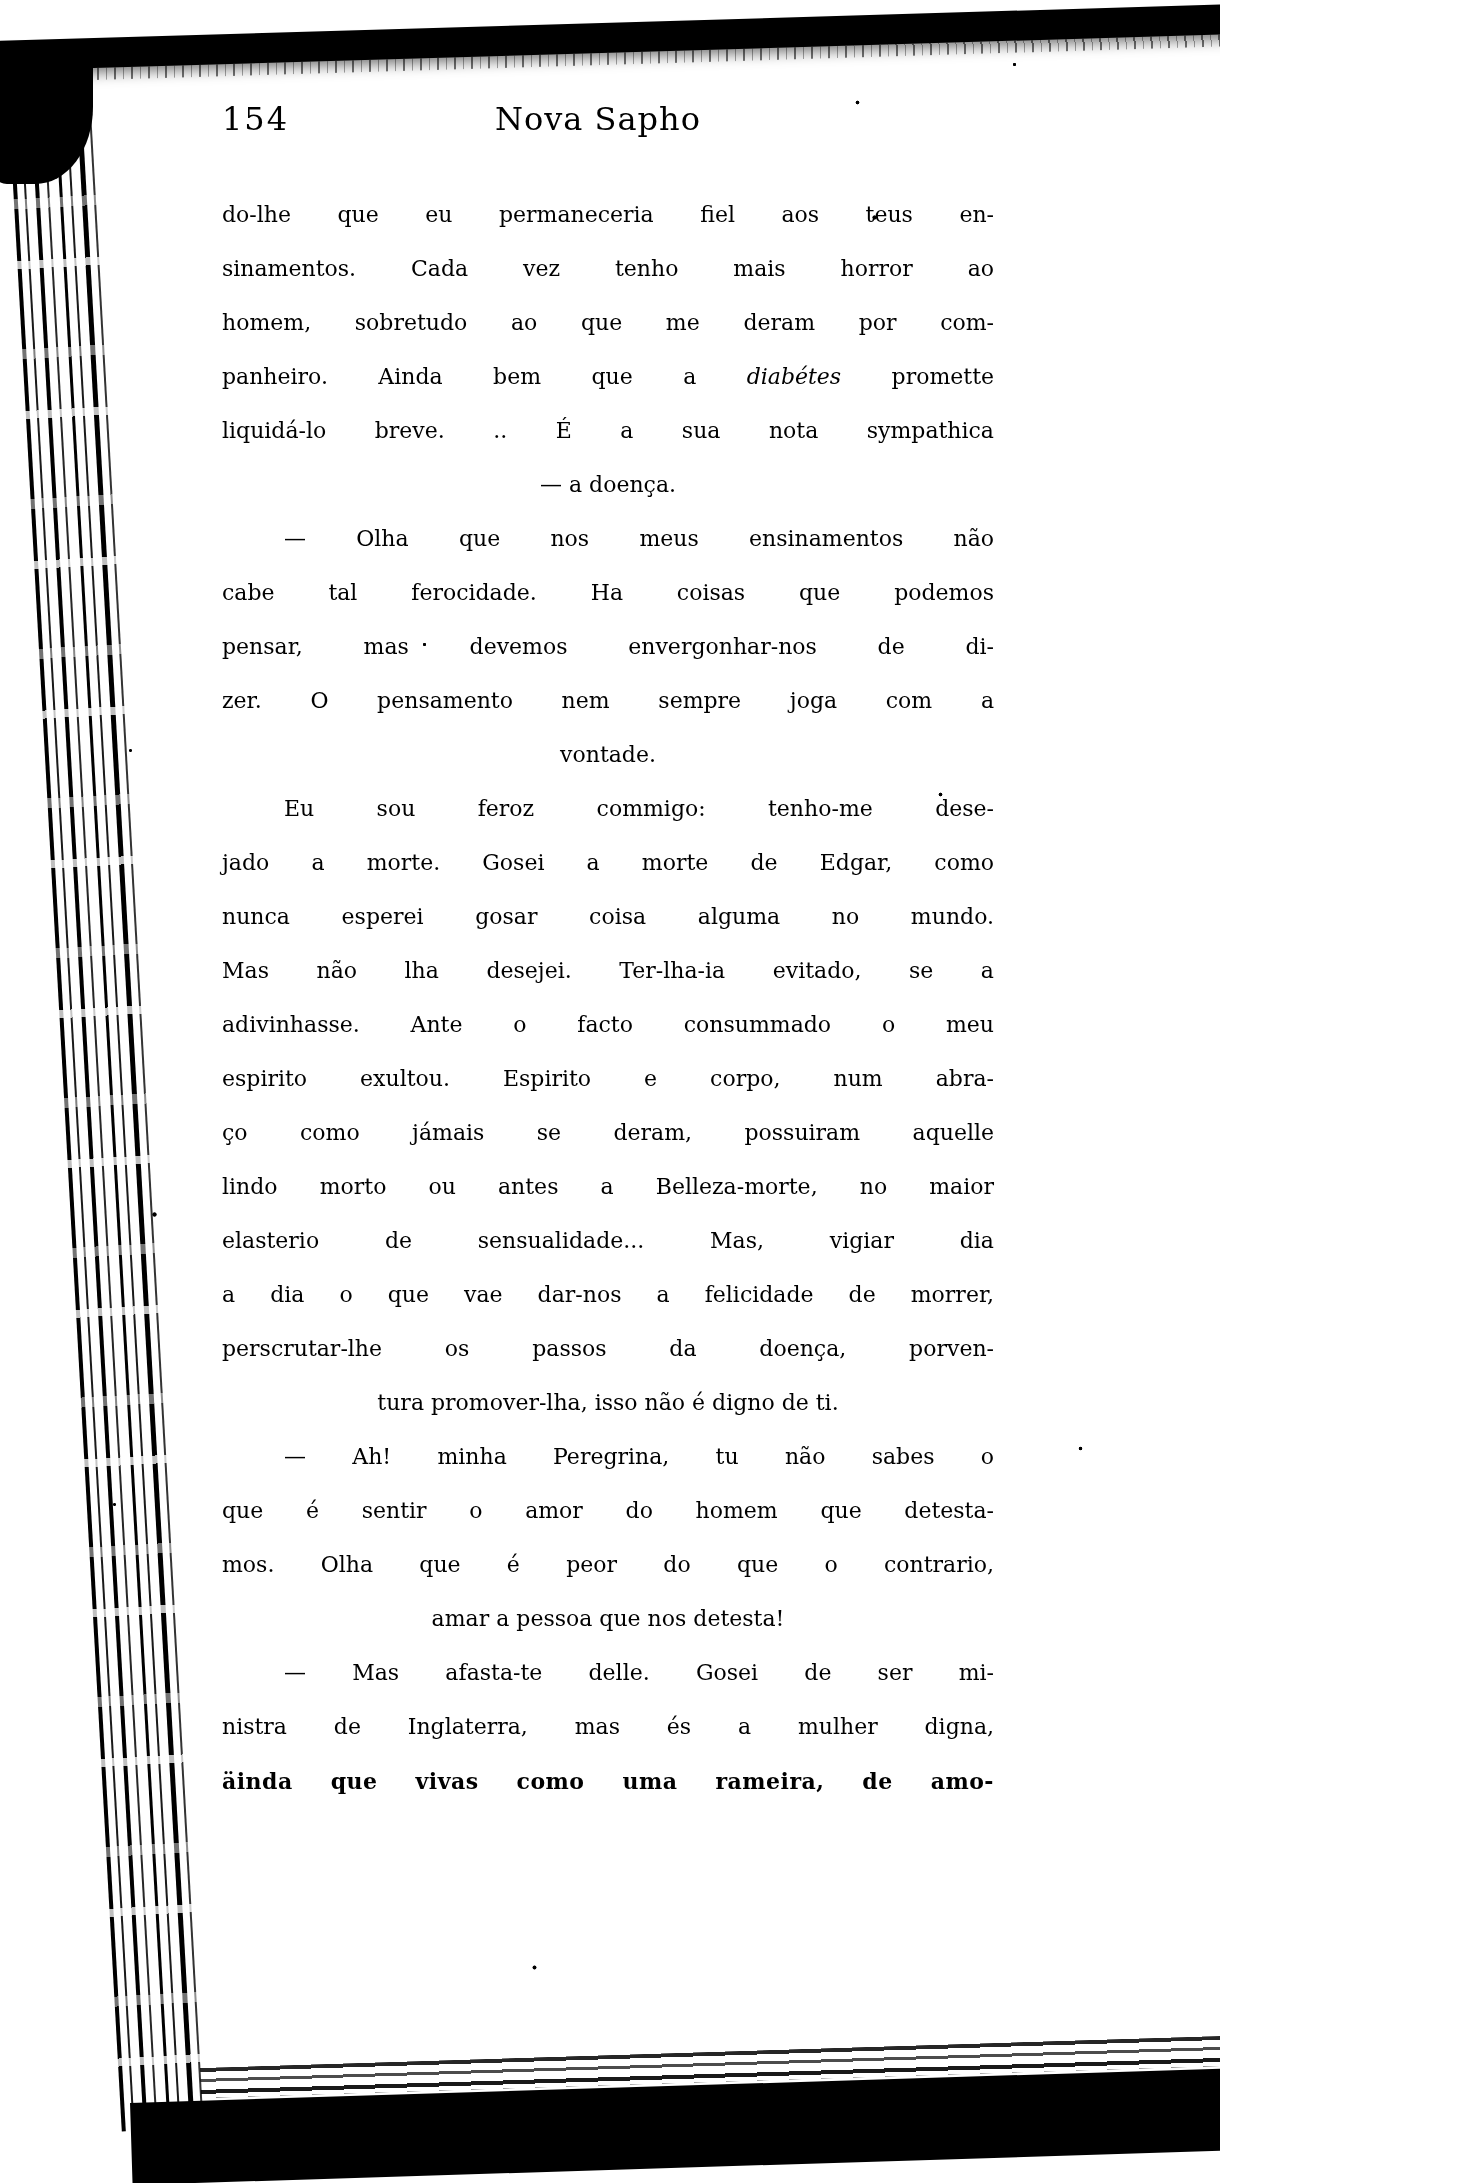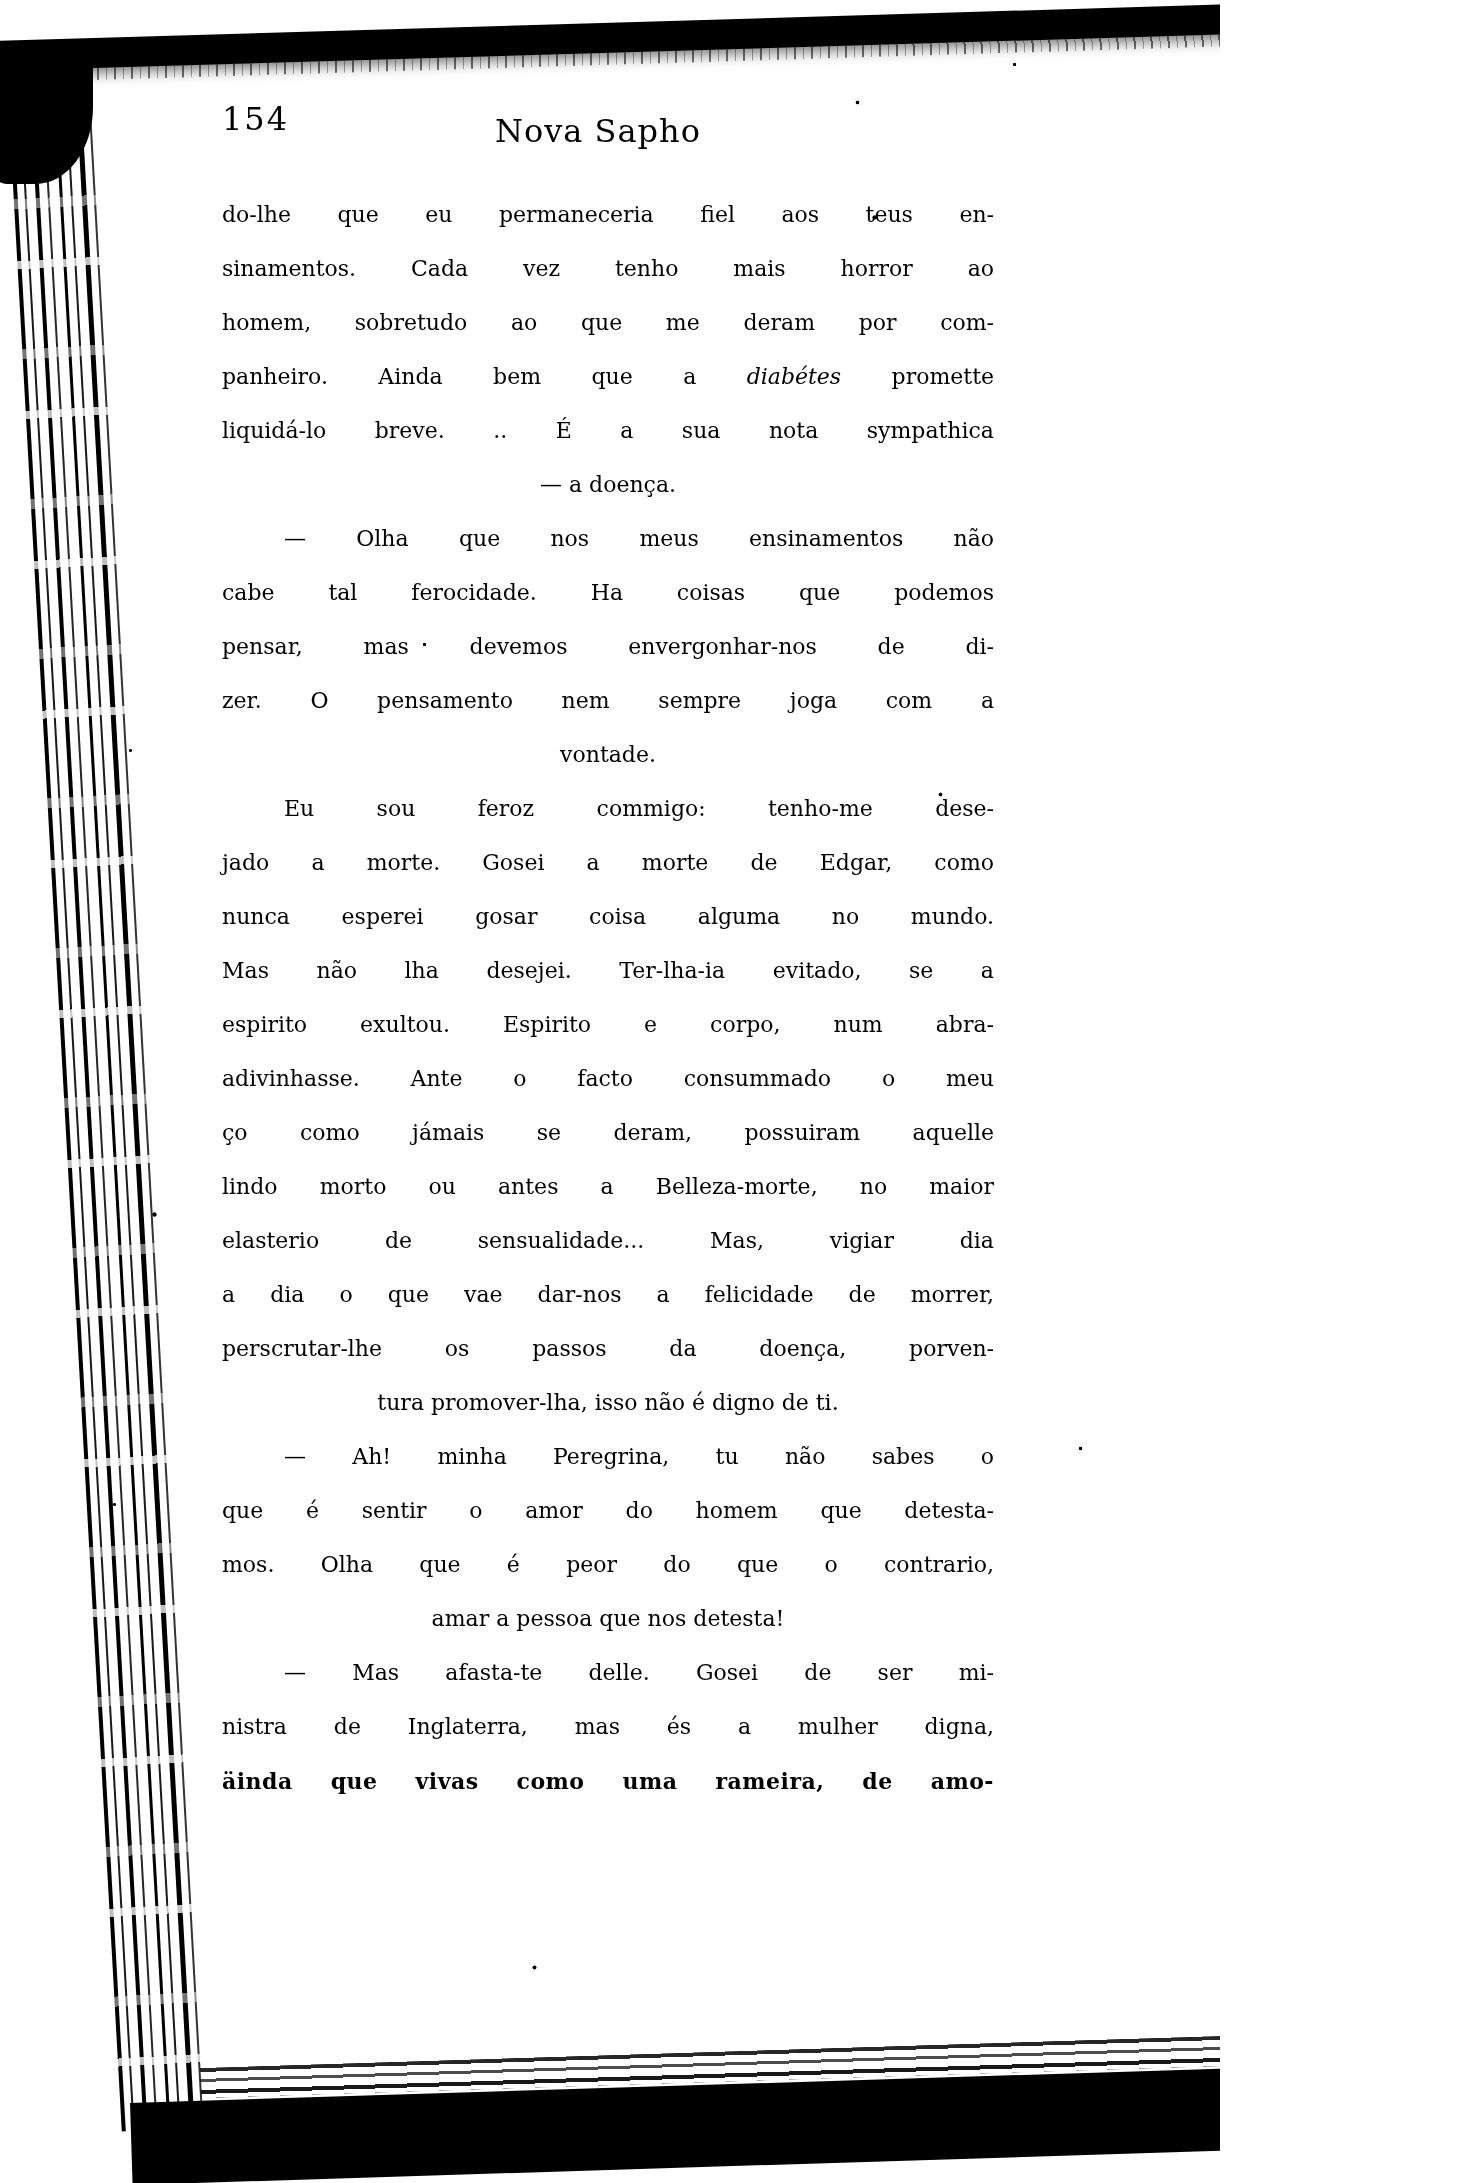--- a/index.html
+++ b/index.html
@@ -120,21 +120,21 @@
     position: absolute;
     top: 100px; left: 222px;
     width: 772px; height: 44px;
     font-size: 32px;
   }
   .page-num {
     position: absolute; left: 0; top: 0;
     letter-spacing: 2px;
   }
   .running-title {
-    position: absolute; left: 273px; top: 12px;
+    position: absolute; left: 273px; top: 0;
     letter-spacing: 1px;
   }
   .text-block {
     position: absolute;
     top: 188px; left: 222px;
     width: 772px;
     font-size: 22px;
   }
   .line {
     height: 54px;
@@ -188,22 +188,22 @@
       <div class="line"><span>— a doença.</span></div>
       <div class="line just indent"><span>— Olha que nos meus ensinamentos não</span></div>
       <div class="line just"><span>cabe tal ferocidade. Ha coisas que podemos</span></div>
       <div class="line just"><span>pensar, mas devemos envergonhar-nos de di-</span></div>
       <div class="line just"><span>zer. O pensamento nem sempre joga com a</span></div>
       <div class="line"><span>vontade.</span></div>
       <div class="line just indent"><span>Eu sou feroz commigo: tenho-me dese-</span></div>
       <div class="line just"><span>jado a morte. Gosei a morte de Edgar, como</span></div>
       <div class="line just"><span>nunca esperei gosar coisa alguma no mundo.</span></div>
       <div class="line just"><span>Mas não lha desejei. Ter-lha-ia evitado, se a</span></div>
+      <div class="line just"><span>adivinhasse. Ante o facto consummado o meu</span></div>
       <div class="line just"><span>espirito exultou. Espirito e corpo, num abra-</span></div>
-      <div class="line just"><span>adivinhasse. Ante o facto consummado o meu</span></div>
       <div class="line just"><span>ço como jámais se deram, possuiram aquelle</span></div>
       <div class="line just"><span>lindo morto ou antes a Belleza-morte, no maior</span></div>
       <div class="line just"><span>elasterio de sensualidade... Mas, vigiar dia</span></div>
       <div class="line just"><span>a dia o que vae dar-nos a felicidade de morrer,</span></div>
       <div class="line just"><span>perscrutar-lhe os passos da doença, porven-</span></div>
       <div class="line"><span>tura promover-lha, isso não é digno de ti.</span></div>
       <div class="line just indent"><span>— Ah! minha Peregrina, tu não sabes o</span></div>
       <div class="line just"><span>que é sentir o amor do homem que detesta-</span></div>
       <div class="line just"><span>mos. Olha que é peor do que o contrario,</span></div>
       <div class="line"><span>amar a pessoa que nos detesta!</span></div>

